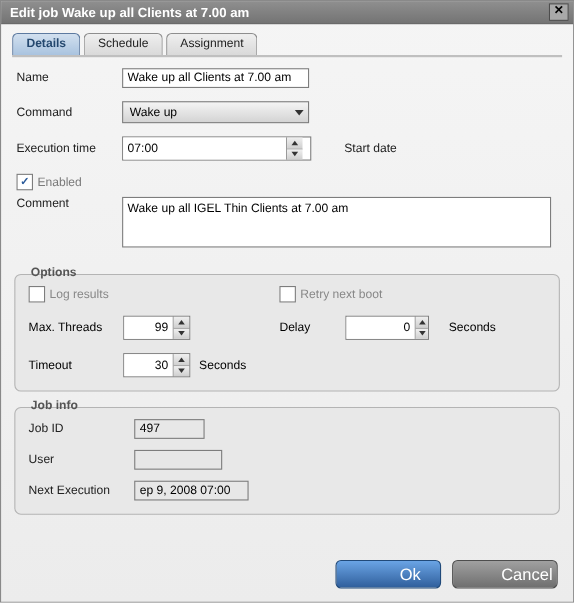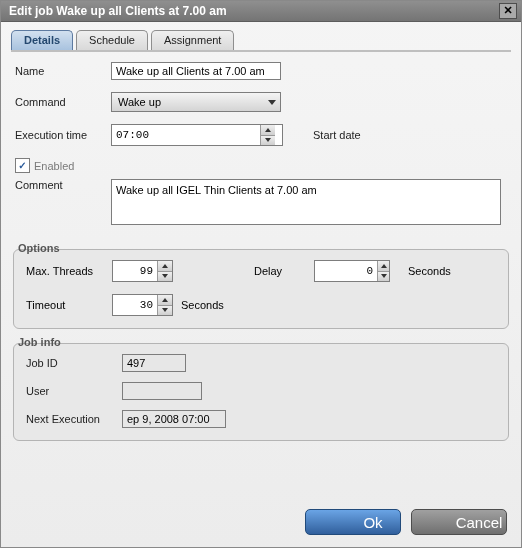--- a/index.html
+++ b/index.html
@@ -118,21 +118,21 @@
   .spinner {
     display: flex;
     border: 1px solid #7d7d7d;
     height: 20px;
     background: #fff;
   }
   .spinner input {
     border: none;
     width: 140px;
     padding: 0 4px;
-    font-family: Liberation Mono, monospace;
+    font-family: Liberation Sans, sans-serif;
     font-size: 11px;
     outline: none;
   }
   .spinner.small input { width: 36px; text-align: right; padding-right: 4px; }
   .spin-btns {
     width: 14px;
     display: flex;
     flex-direction: column;
     border-left: 1px solid #9a9a9a;
   }
@@ -174,21 +174,21 @@
   }
   .fieldset {
     margin: 8px 12px 6px 12px;
     border: 1px solid #b4b4b4;
     border-radius: 6px;
     background: #e8e8e8;
     padding: 10px 12px 10px 12px;
     position: relative;
   }
   .fieldset .legend {
-    position:absolute;top:-8px;left:0;background:transparent;color:#555;font-weight:bold;padding:0 4px;
+    position:absolute;top:-8px;left:10px;background:transparent;color:#555;font-weight:bold;padding:0 4px;
   }
   .opts-row {
     display:flex;align-items:center;gap:18px;margin-bottom:12px;
   }
   .jobinfo .row { margin-bottom: 10px; }
   .jobinfo .label { width: 88px; }
   .footer {
     margin-top:auto;
     display:flex;justify-content:flex-end;gap:10px;
     padding:10px 14px 12px 0;
@@ -265,20 +265,30 @@
 
     <div class="row" style="align-items:flex-start">
       <div class="label">Comment</div>
       <textarea class="comment" style="">Wake up all IGEL Thin Clients at 7.00 am</textarea>
     </div>
   </div>
 
   <div class="fieldset">
     <div class="legend">Options</div>
 
+    <div class="opts-row">
+      <div style="display:flex;align-items:center;color:#888;width:210px">
+        <span class="checkbox"></span>
+        <span>Log results</span>
+      </div>
+      <div style="display:flex;align-items:center;color:#888">
+        <span class="checkbox"></span>
+        <span>Retry next boot</span>
+      </div>
+    </div>
 
     <div class="opts-row">
       <div style="display:flex;align-items:center;gap:8px;width:210px">
         <span style="width:78px">Max. Threads</span>
         <div class="spinner small">
           <input value="99" style="">
           <div class="spin-btns">
             <div class="spin-up">
                 <span class="tri-up"></span>
               </div>

